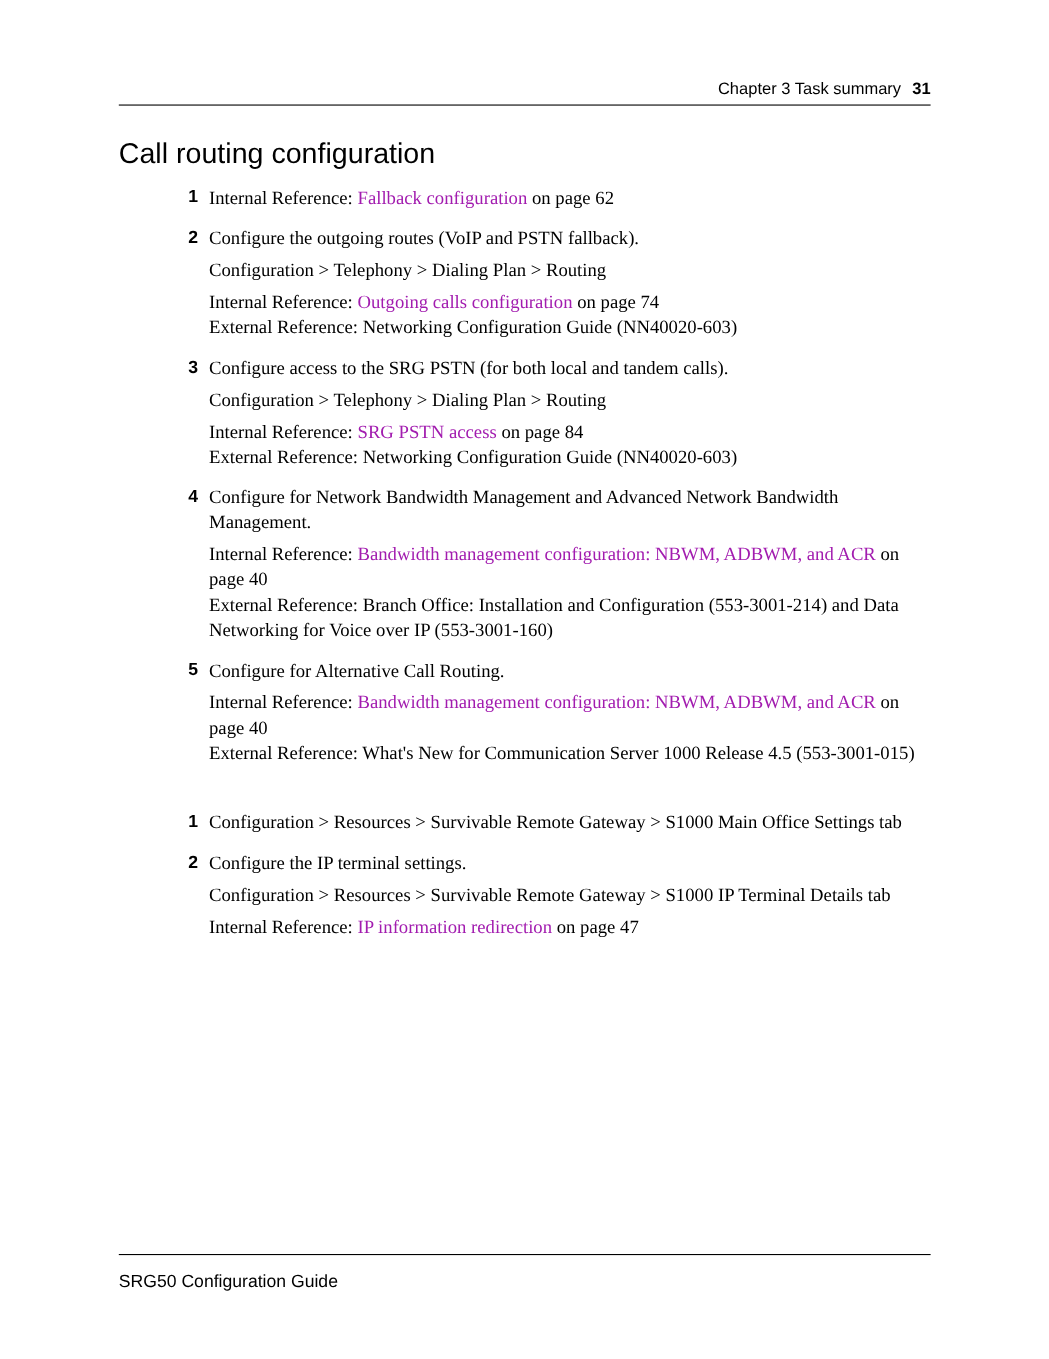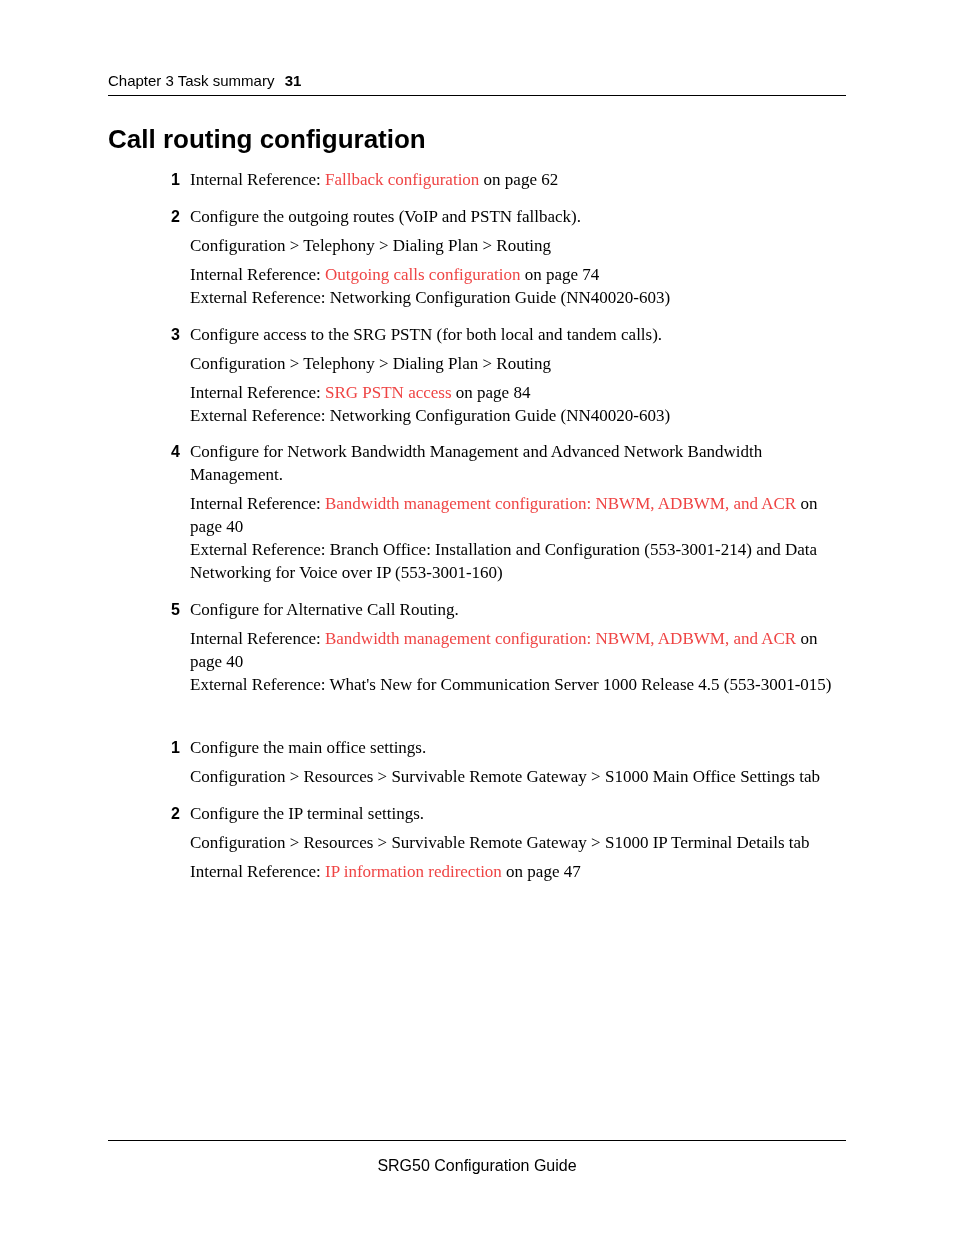--- a/index.html
+++ b/index.html
@@ -10,37 +10,37 @@
     background: #fff;
   }
   .page {
     width: 954px;
     height: 1235px;
     position: relative;
     box-sizing: border-box;
     padding: 72px 108px 60px 108px;
   }
   .header-line {
-    text-align: left;
+    text-align: right;
     font-family: Arial, Helvetica, sans-serif;
     font-size: 15px;
     margin-bottom: 6px;
   }
   .header-line .pgnum {
     font-weight: bold;
     margin-left: 6px;
   }
   .top-rule {
     border: none;
     border-top: 1px solid #000;
     margin: 0 0 28px 0;
   }
   h2 {
     font-family: Arial, Helvetica, sans-serif;
-    font-weight: bold;
+    font-weight: normal;
     font-size: 26px;
     margin: 0 0 14px 0;
   }
   ol.steps {
     list-style: none;
     padding: 0;
     margin: 0 0 40px 0;
   }
   ol.steps > li {
     position: relative;
@@ -52,21 +52,21 @@
     position: absolute;
     left: 48px;
     top: 0;
     font-family: Arial, Helvetica, sans-serif;
     font-weight: bold;
     font-size: 16px;
     width: 24px;
     text-align: right;
   }
   .link {
-    color: #ef4444;
+    color: #a21caf;
   }
   .bold {
     font-weight: normal;
   }
   .ital {
   }
   .para {
     margin-top: 6px;
   }
   .footer {
@@ -74,21 +74,21 @@
     left: 108px;
     right: 108px;
     bottom: 60px;
   }
   .bottom-rule {
     border: none;
     border-top: 1px solid #000;
     margin: 0 0 16px 0;
   }
   .footer-text {
-    text-align: center;
+    text-align: left;
     font-family: Arial, Helvetica, sans-serif;
     font-size: 16px;
   }
 </style>
 </head>
 <body>
 
 <div class="page">
 
   <div class="header-line">
@@ -152,21 +152,20 @@
         <span>External Reference: </span><span class="ital">What's New for Communication Server 1000 Release 4.5</span><span> (553-3001-015)</span>
       </div>
     </li>
 
   </ol>
 
   <ol class="steps">
 
     <li>
       <span class="num">1</span>
-      <div>Configure the main office settings.</div>
       <div class="para bold">Configuration &gt; Resources &gt; Survivable Remote Gateway &gt; S1000 Main Office Settings tab</div>
     </li>
 
     <li>
       <span class="num">2</span>
       <div>Configure the IP terminal settings.</div>
       <div class="para bold">Configuration &gt; Resources &gt; Survivable Remote Gateway &gt; S1000 IP Terminal Details tab</div>
       <div class="para">
         <span>Internal Reference: </span><span class="link">IP information redirection</span><span> on page 47</span>
       </div>

